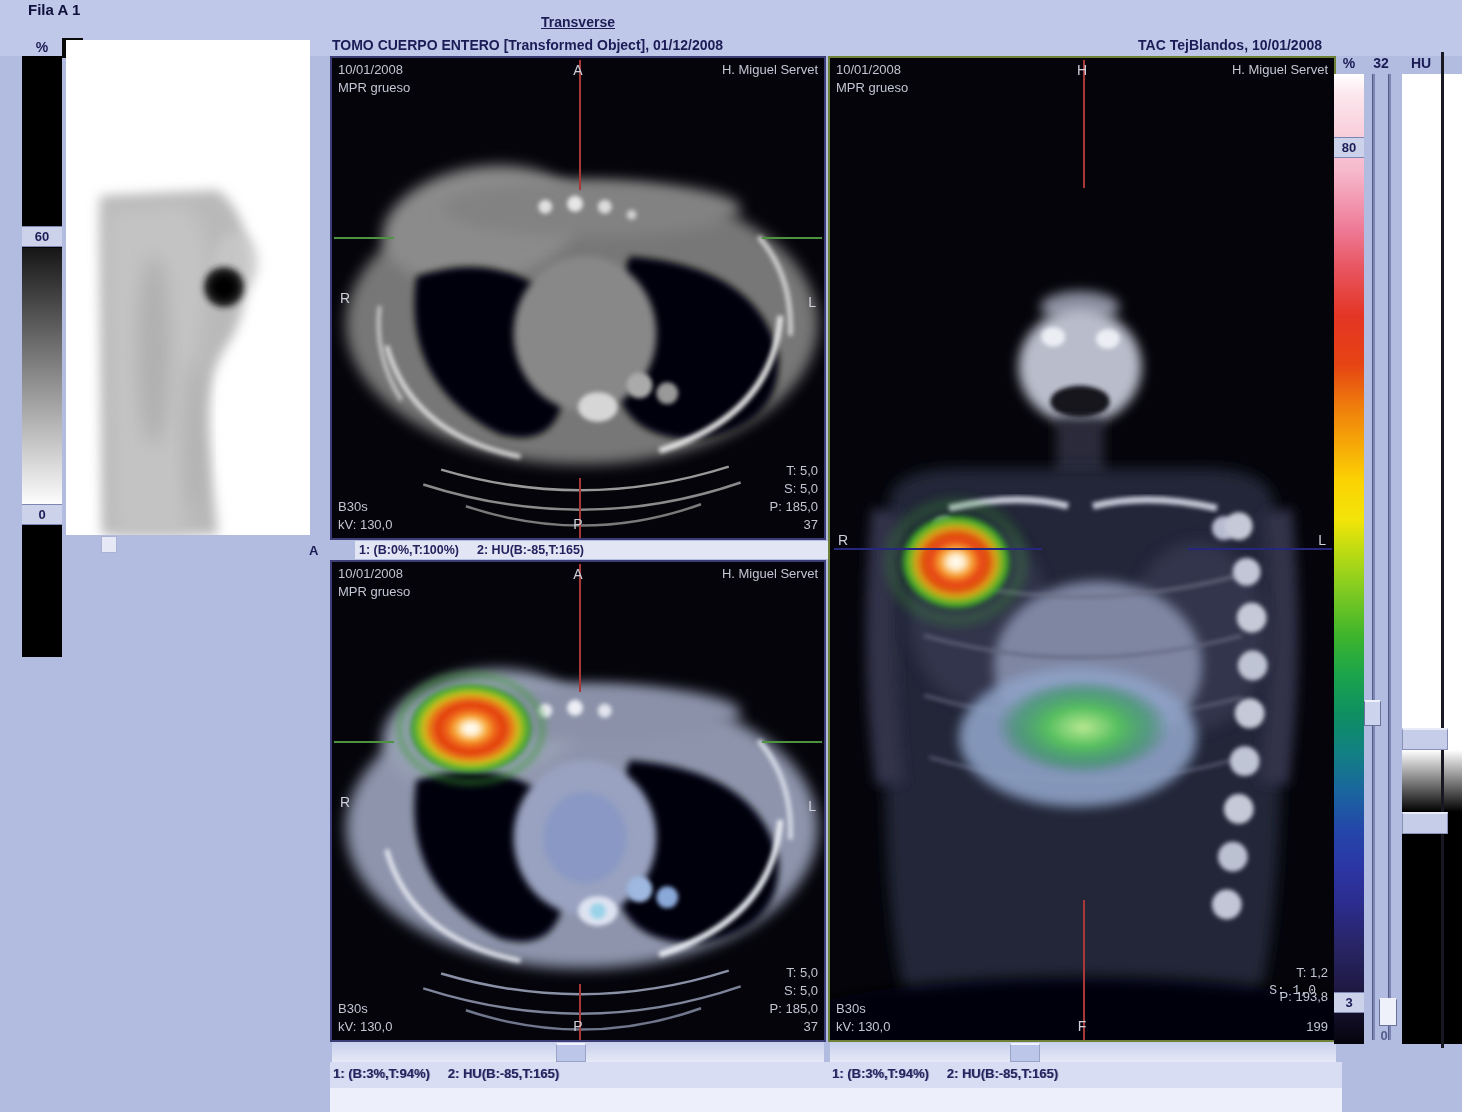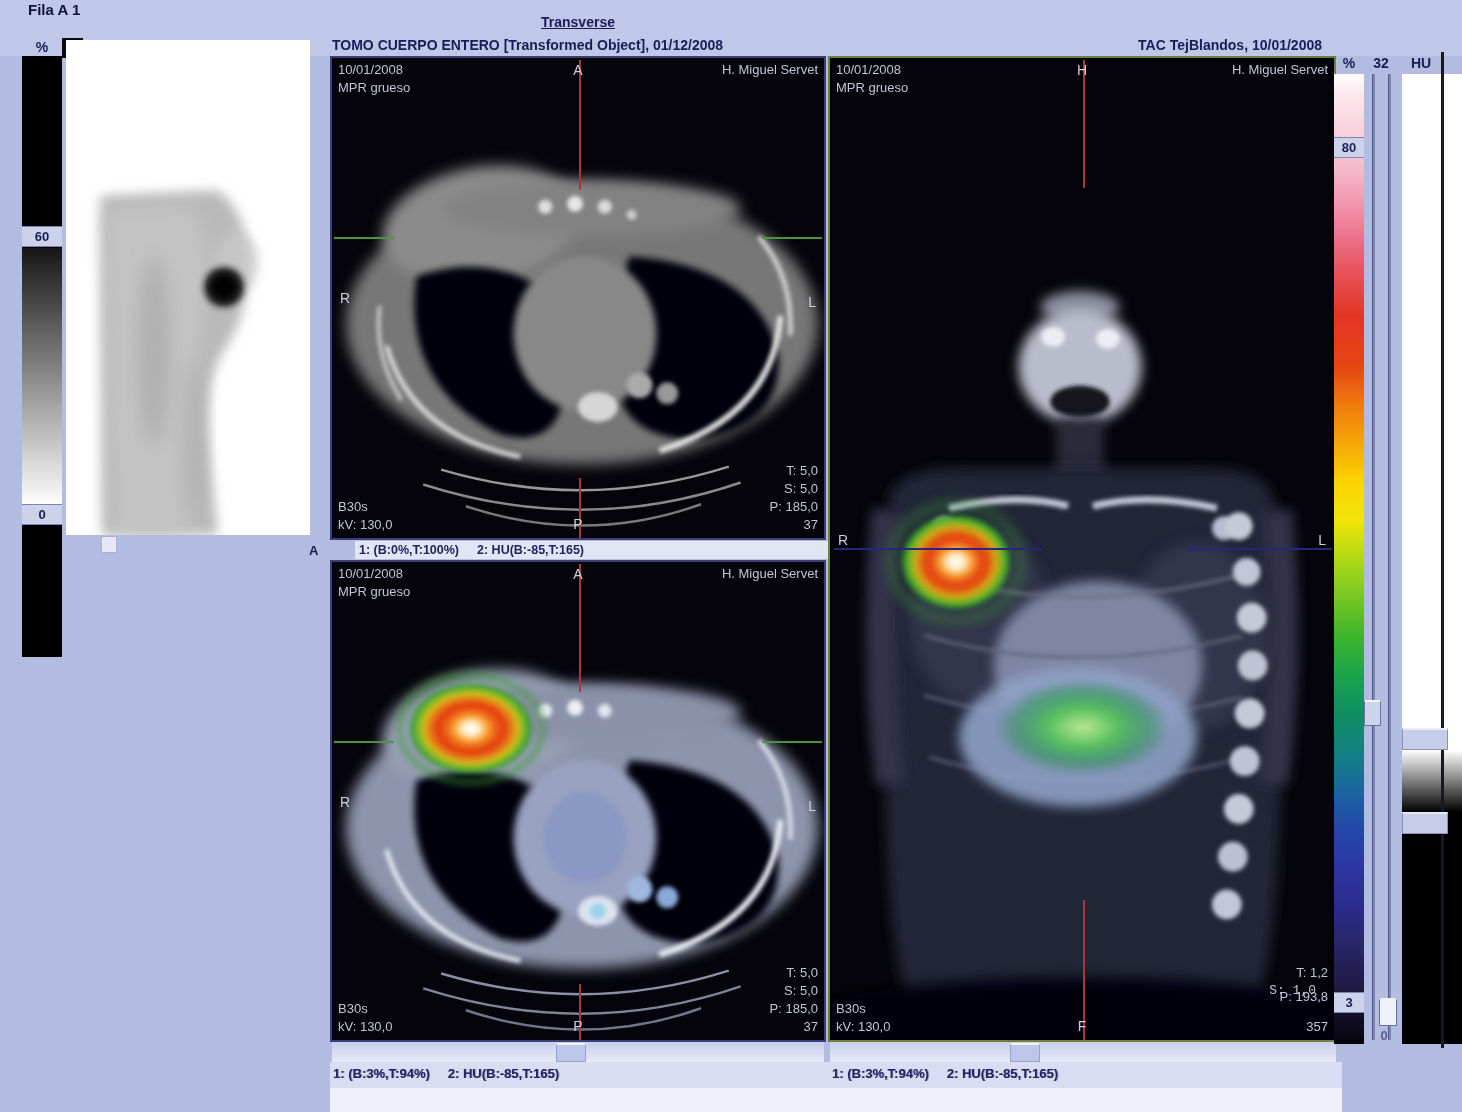--- a/index.html
+++ b/index.html
@@ -317,21 +317,21 @@
     <div class="ov" style="right:6px; top:4px;">H. Miguel Servet</div>
     <div class="ov letter cx" style="top:4px;">H</div>
     <div class="ov letter cx" style="bottom:6px;">F</div>
     <div class="ov letter" style="left:8px; top:474px;">R</div>
     <div class="ov letter" style="right:8px; top:474px;">L</div>
     <div class="ov" style="left:6px; bottom:24px;">B30s</div>
     <div class="ov" style="left:6px; bottom:6px;">kV: 130,0</div>
     <div class="ov" style="right:6px; bottom:60px;">T: 1,2</div>
     <div class="ov" style="right:18px; bottom:42px;font-family:Liberation Mono, monospace;">S: 1,0</div>
     <div class="ov" style="right:6px; bottom:36px;">P: 193,8</div>
-    <div class="ov" style="right:6px; bottom:6px;">357</div>
+    <div class="ov" style="right:6px; bottom:6px;">199</div>
   </div>
 
   <div class="status-band"></div>
   <div class="bottom-strip"></div>
 
   <div class="hscroll" style="left:332px; width:492px;"></div>
   <div class="hthumb" style="left:556px;"></div>
   <div class="hscroll" style="left:830px; width:506px;"></div>
   <div class="hthumb" style="left:1010px;"></div>
 

